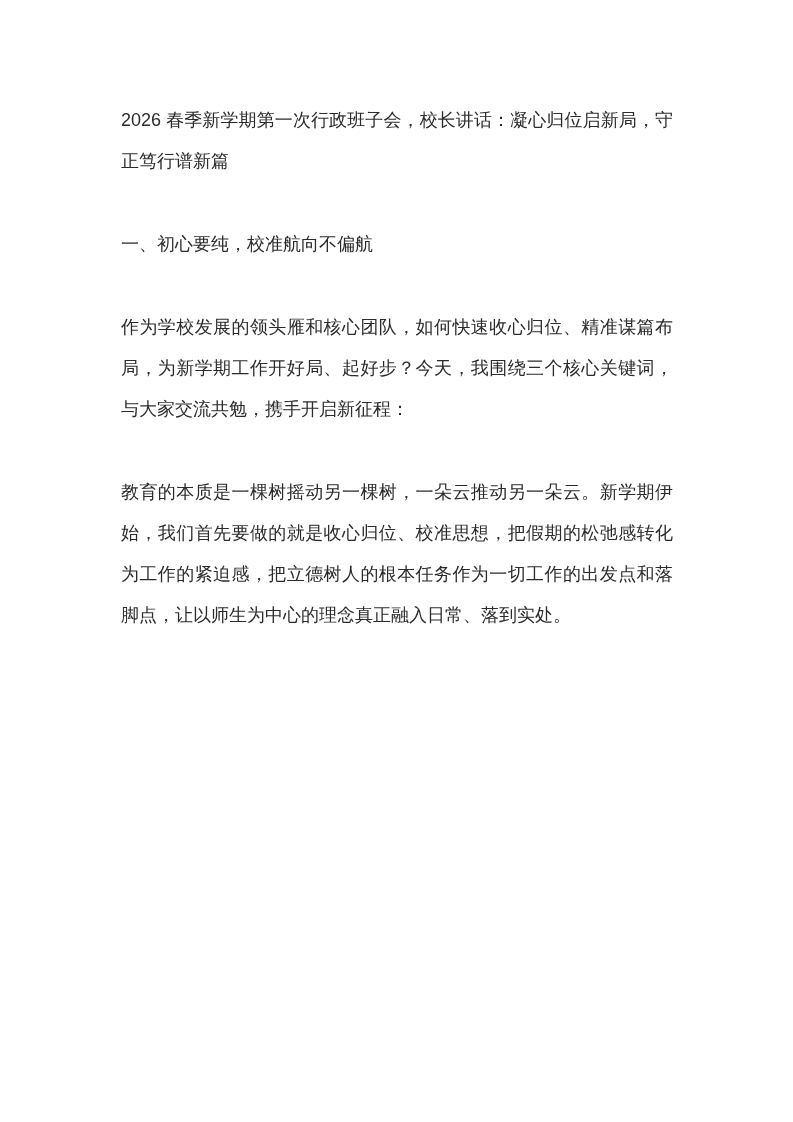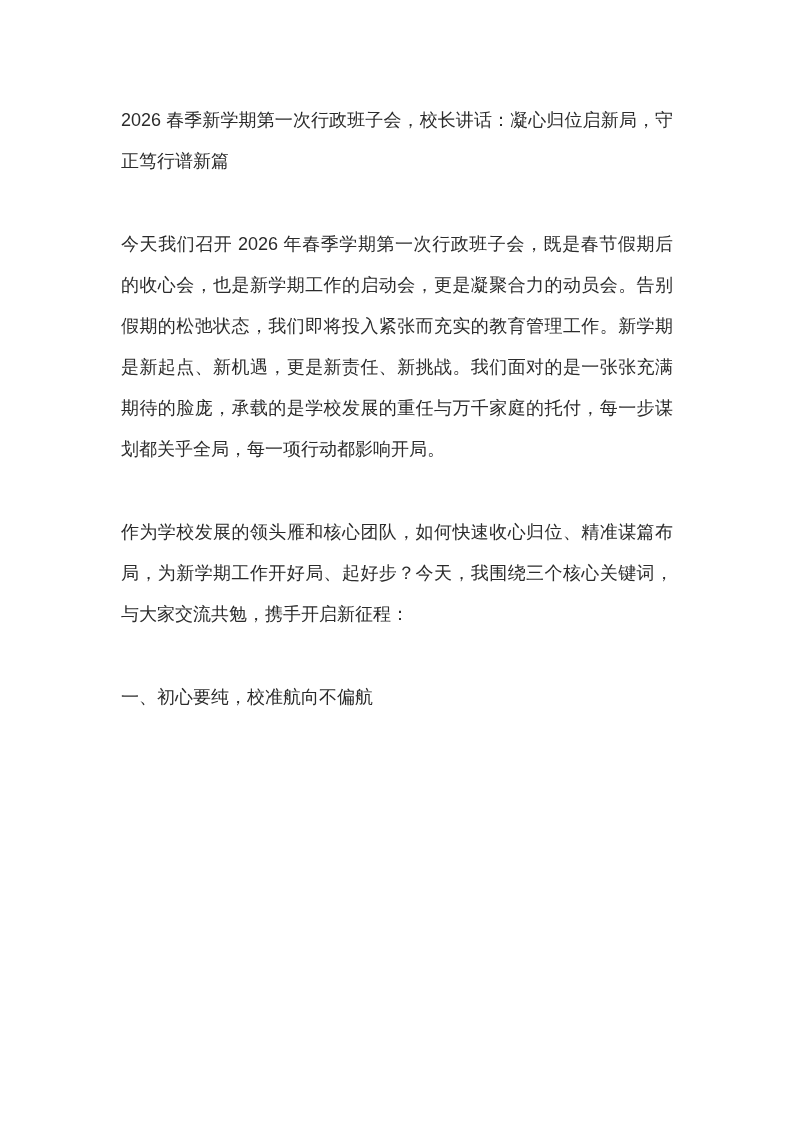--- a/index.html
+++ b/index.html
@@ -31,19 +31,19 @@
     margin-bottom: 0;
   }
 </style>
 </head>
 <body>
 
 <div class="page">
   <p class="para">2026 春季新学期第一次行政班子会，校长讲话：凝心归位启新局，守正笃行谱新篇</p>
 
 
-  <p class="para">今天我们召开 2026 年春季学期第一次行政班子会，既是春节假期后的收心会，也是新学期工作的启动会，更是凝聚合力的动员会。告别假期的松弛状态，我们即将投入紧张而充实的教育管理工作。新学期是新起点、新机遇，更是新责任、新挑战。我们面对的是一张张充满期待的脸庞，承载的是学校发展的重任与万千家庭的托付，每一步谋划都关乎全局，每一项行动都影响开局。</p>
+
+  <p class="para">一、初心要纯，校准航向不偏航</p>
 
   <p class="para">作为学校发展的领头雁和核心团队，如何快速收心归位、精准谋篇布局，为新学期工作开好局、起好步？今天，我围绕三个核心关键词，与大家交流共勉，携手开启新征程：</p>
 
-  <p class="para">一、初心要纯，校准航向不偏航</p>
-
+  <p class="para">教育的本质是一棵树摇动另一棵树，一朵云推动另一朵云。新学期伊始，我们首先要做的就是收心归位、校准思想，把假期的松弛感转化为工作的紧迫感，把立德树人的根本任务作为一切工作的出发点和落脚点，让以师生为中心的理念真正融入日常、落到实处。</p>
 </div>
 
 </body></html>

